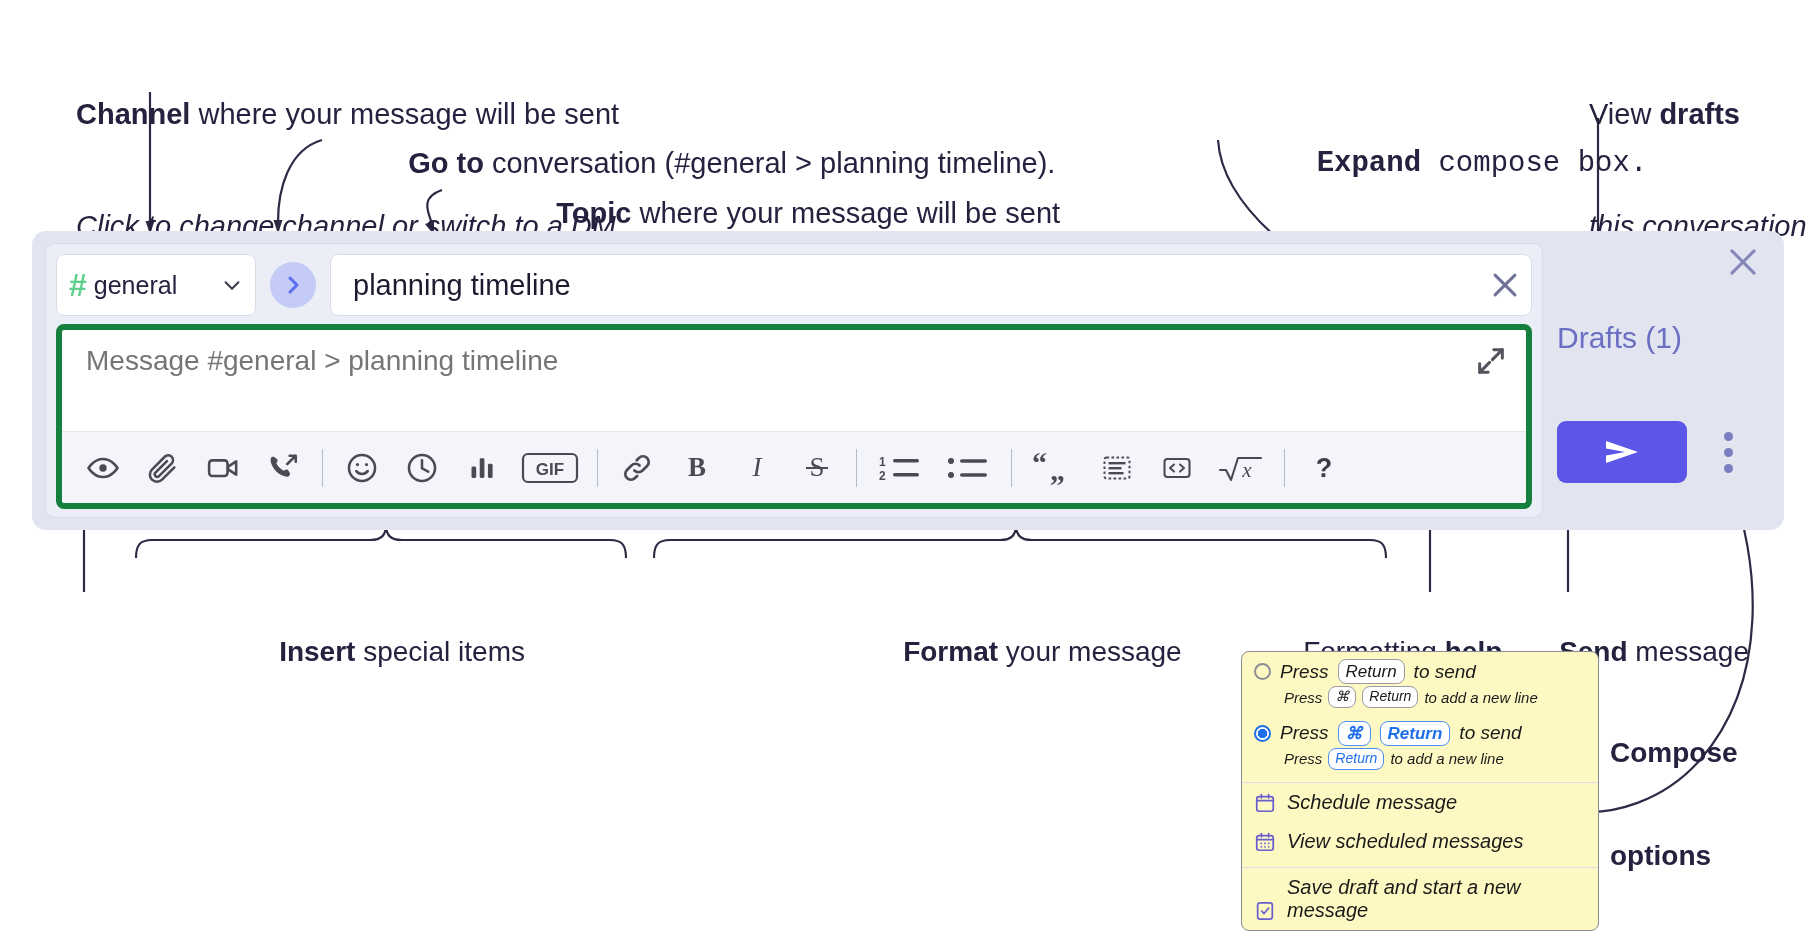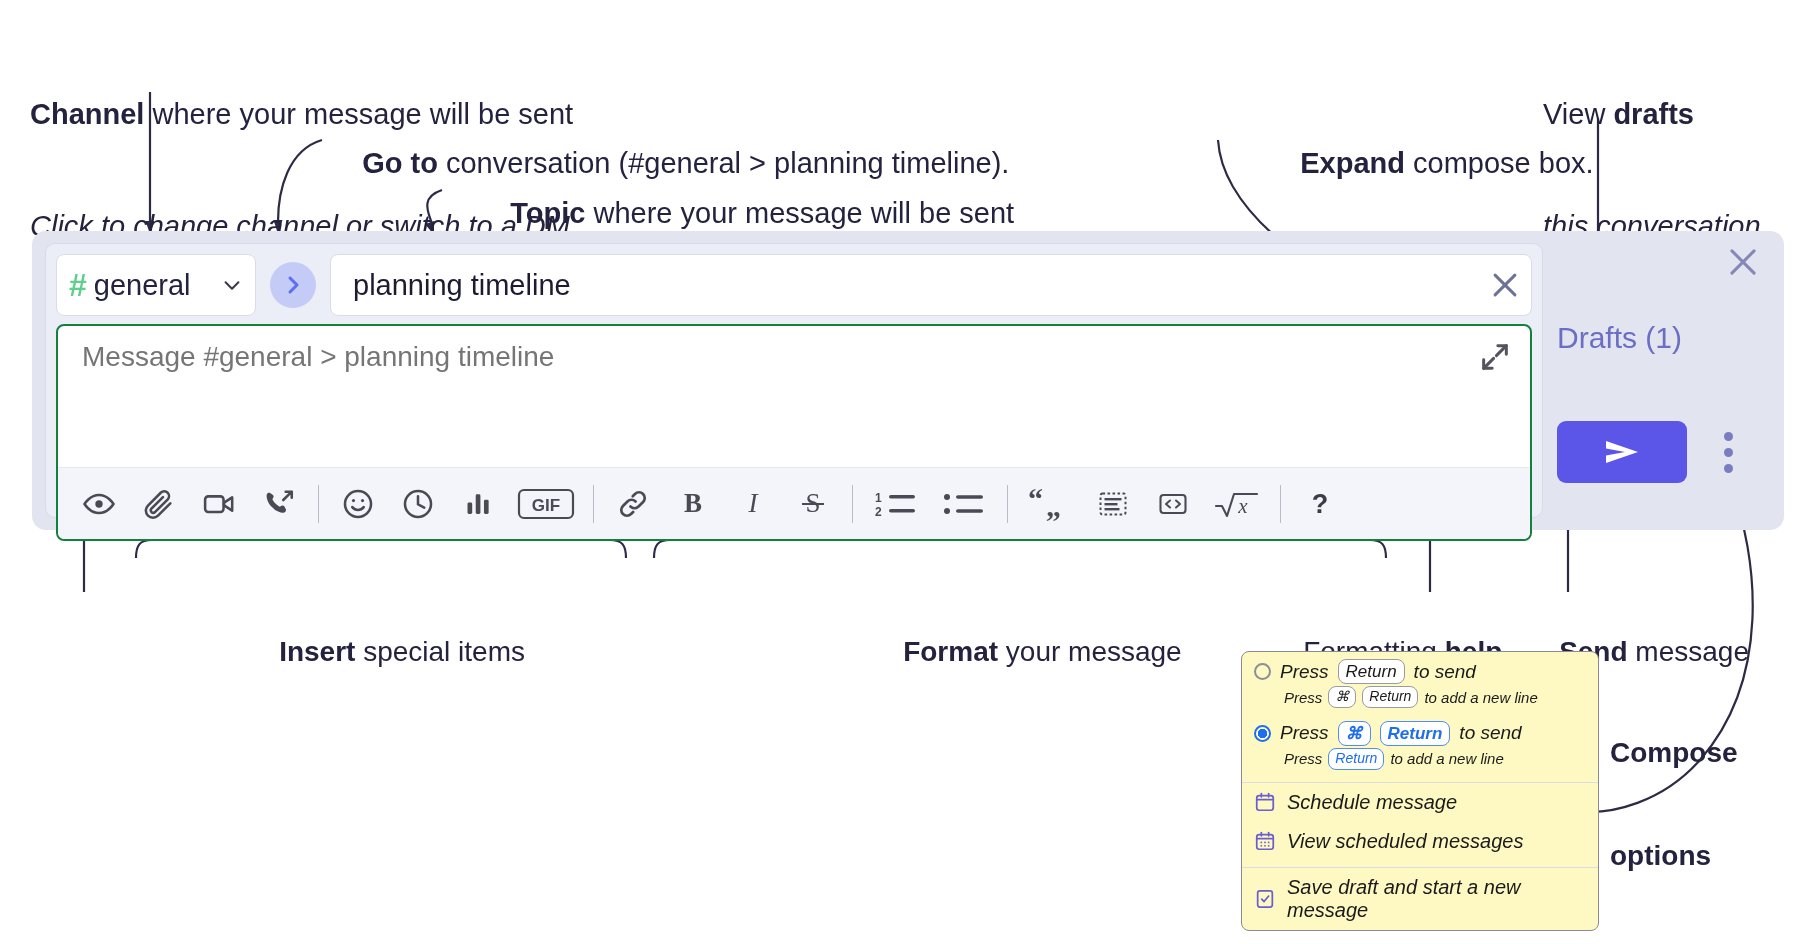--- a/index.html
+++ b/index.html
@@ -18,21 +18,21 @@
   
   .anno {
     position: absolute;
     font-family: "Liberation Sans", sans-serif;
     color: #24223e;
     line-height: 1.28;
     white-space: pre;
   }
   .anno b { font-weight: 700; }
   .anno i { font-style: italic; }
-  .a-lg { font-size: 29px; }
+  .a-lg { font-size: 29px; margin-left: 46px; }
   .a-md { font-size: 28px; }
 
   
   .lines {
     position: absolute; left: 0; top: 0;
     width: 1814px; height: 944px;
     pointer-events: none;
   }
 
   
@@ -71,21 +71,21 @@
     box-sizing: border-box;
     gap: 8px;
     cursor: pointer;
   }
   .hash {
     font-size: 32px; font-weight: 700;
     color: #5fcf8d; line-height: 1;
     letter-spacing: -1px;
   }
   .channel-name {
-    font-size: 29px; color: #24223e;
+    font-size: 25px; color: #24223e;
     flex: 1;
   }
   .chev { width: 22px; height: 22px; flex: 0 0 auto; }
 
   .goto-btn {
     width: 46px; height: 46px;
     margin: 0 14px;
     border-radius: 50%;
     background: #c3cbf6;
     display: flex; align-items: center; justify-content: center;
@@ -111,23 +111,23 @@
   }
   .topic-clear {
     width: 34px; height: 34px; flex: 0 0 auto;
     cursor: pointer;
   }
 
   
   .msg-box {
     position: absolute;
     left: 10px; top: 80px; right: 10px;
-    height: 217px;
+    height: 185px;
     background: #ffffff;
-    border: 2px solid #15803d;
+    border: 6px solid #15803d;
     border-radius: 8px;
     box-sizing: border-box;
   }
   .msg-input {
     position: absolute;
     left: 22px; top: 14px; right: 70px;
     font-size: 28px; color: #878794;
     font-family: "Liberation Sans", sans-serif;
     border: none; outline: none; background: transparent;
     width: calc(100% - 100px);
@@ -248,21 +248,21 @@
     font-size: 17px;
     line-height: 1.25;
     color: #1a1a1a;
     background: #fff;
   }
   .key.sm { font-size: 14px; padding: 1px 6px; }
   .key.blue { border-color: #4d8df5; color: #1f6feb; font-weight: 700; }
   .key.blue.sm { font-weight: 400; }
   .menu-div { height: 1px; background: #dcdce2; margin: 6px 0 0 0; }
   .menu-item {
-    display: flex; align-items: center; gap: 11px;
+    display: flex; align-items: flex-end; gap: 11px;
     padding: 8px 12px;
     font-size: 20px; color: #1a1a1a;
     cursor: pointer;
   }
   .menu-item svg { flex: 0 0 auto; }
 </style>
 </head>
 <body>
 
 <div class="stage">
@@ -307,21 +307,21 @@
   </div>
 
   <div class="anno a-lg" style="left:330px; top:108px;">
     <b>Go to</b><span> conversation (#general &gt; planning timeline).</span>
   </div>
 
   <div class="anno a-lg" style="left:478px; top:158px;">
     <b>Topic</b><span> where your message will be sent</span>
   </div>
 
-  <div class="anno a-lg" style="left:1268px; top:108px;">
+  <div class="anno a-lg" style="left:1201px; top:108px;font-family:Liberation Mono, monospace;">
     <b>Expand</b><span> compose box.</span>
   </div>
 
   <div class="anno a-lg" style="left:1543px; top:22px;">
     <div><span>View </span><b>drafts</b></div>
     <div><i>this conversation</i></div>
   </div>
 
   <div class="compose-panel">
 

